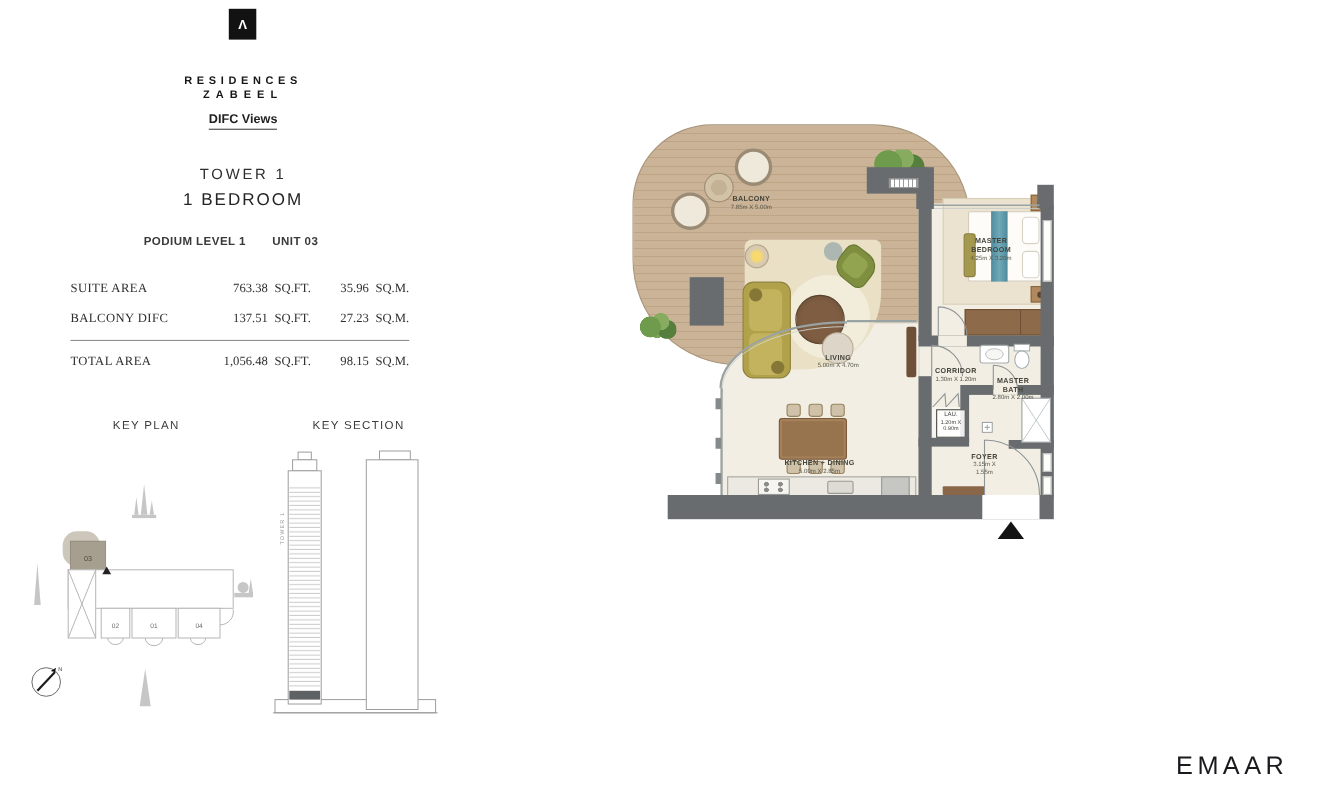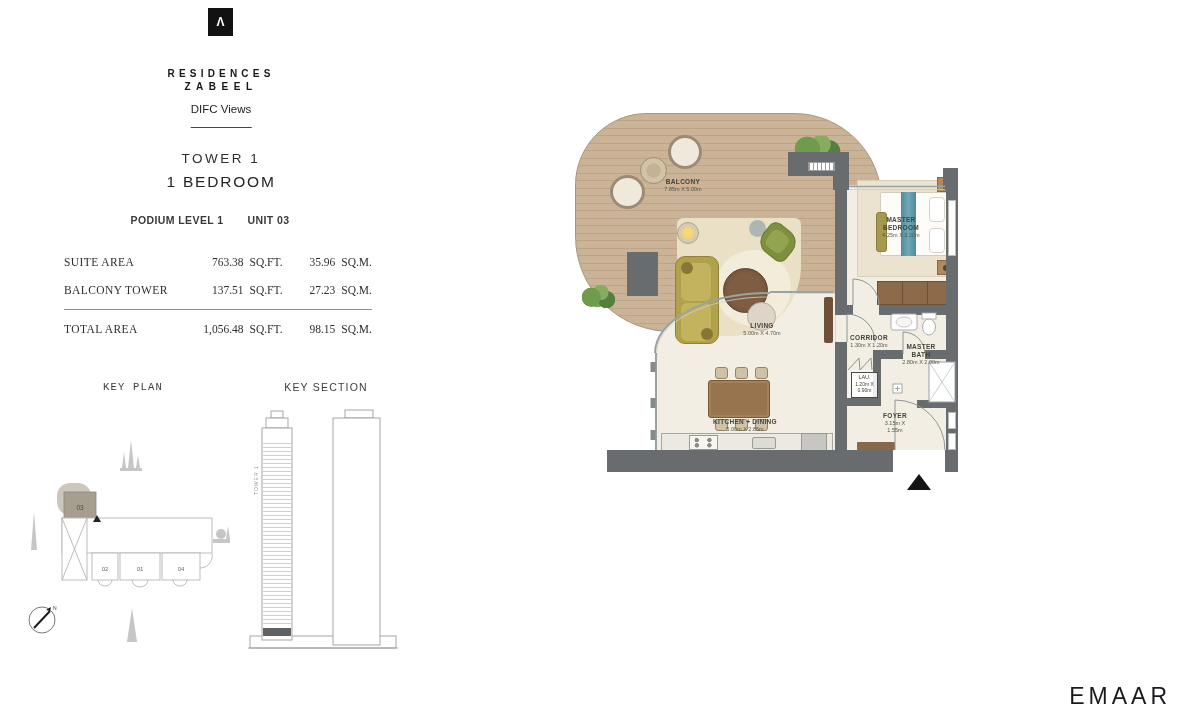--- a/index.html
+++ b/index.html
@@ -8,21 +8,21 @@
   .abs{position:absolute;}
   .ctr{transform:translateX(-50%);text-align:center;white-space:nowrap;}
 
   
   .logo-box{left:208px;top:8px;width:25px;height:28px;background:#121212;display:flex;
             align-items:center;justify-content:center;color:#fff;font-size:12px;font-weight:700;}
   .brand-name{left:221px;top:44px;font-size:21px;letter-spacing:6px;color:#1d1d1d;font-weight:400;}
   .brand-sub{left:221px;top:68px;font-size:10px;letter-spacing:4.2px;font-weight:700;color:#161616;}
   .brand-loc{left:221px;top:81px;font-size:10px;letter-spacing:5.5px;font-weight:700;color:#161616;}
   .view-tag{left:221px;top:103px;font-size:11.5px;color:#222;border-bottom:1px solid #444;
-            padding-bottom:12px;font-weight:400;}
+            padding-bottom:2px;font-weight:700;}
   .tower{left:221px;top:151px;font-size:13.5px;letter-spacing:2.5px;color:#2d2d2d;}
   .bedrooms{left:221px;top:173px;font-size:15.5px;letter-spacing:1.8px;color:#242424;}
   .lvl-row{left:210px;top:214px;display:flex;gap:24px;font-size:10.5px;font-weight:700;
            letter-spacing:.4px;color:#3a3a3a;transform:translateX(-50%);white-space:nowrap;}
 
   
   .area-table{left:64px;top:256px;width:308px;font-family:Liberation Serif, serif;}
   .area-row{display:flex;align-items:baseline;font-size:11.5px;color:#2e2e2e;margin-bottom:16px;}
   .a-label{width:120px;letter-spacing:.4px;}
   .a-sqft{width:60px;text-align:right;}
@@ -133,37 +133,37 @@
 
   <div class="abs area-table">
     <div class="area-row">
       <span class="a-label">SUITE AREA</span>
       <span class="a-sqft">763.38</span>
       <span class="a-u1">SQ.FT.</span>
       <span class="a-sqm">35.96</span>
       <span class="a-u2">SQ.M.</span>
     </div>
     <div class="area-row">
-      <span class="a-label">BALCONY TOWER</span>
+      <span class="a-label">BALCONY DIFC</span>
       <span class="a-sqft">137.51</span>
       <span class="a-u1">SQ.FT.</span>
       <span class="a-sqm">27.23</span>
       <span class="a-u2">SQ.M.</span>
     </div>
     <div class="a-divider"></div>
     <div class="area-row">
       <span class="a-label">TOTAL AREA</span>
       <span class="a-sqft">1,056.48</span>
       <span class="a-u1">SQ.FT.</span>
       <span class="a-sqm">98.15</span>
       <span class="a-u2">SQ.M.</span>
     </div>
   </div>
 
-  <div class="abs ctr kp-title" style="left:133px;top:381px;font-family:Liberation Mono, monospace;">KEY PLAN</div>
+  <div class="abs ctr kp-title" style="left:133px;top:381px;">KEY PLAN</div>
   <svg class="abs" style="left:25px;top:398px;" width="215" height="255" viewBox="0 0 215 255">
     <rect x="32" y="85" width="34" height="32" rx="13" fill="#ccc7ba"></rect>
     <rect x="39" y="94" width="32" height="31" fill="#a69f90" stroke="#8f887a" stroke-width="0.8"></rect>
     <text x="55" y="112" font-size="6.5" text-anchor="middle" fill="#4f4b42">03</text>
     <g stroke="#b5b5b5" fill="#ffffff" stroke-width="0.9">
       <rect x="37" y="120" width="150" height="35"></rect>
       <rect x="37" y="120" width="25" height="62"></rect>
       <path d="M37 120 L62 182 M62 120 L37 182" fill="none"></path>
       <rect x="67" y="155" width="26" height="27"></rect>
       <rect x="95" y="155" width="40" height="27"></rect>

